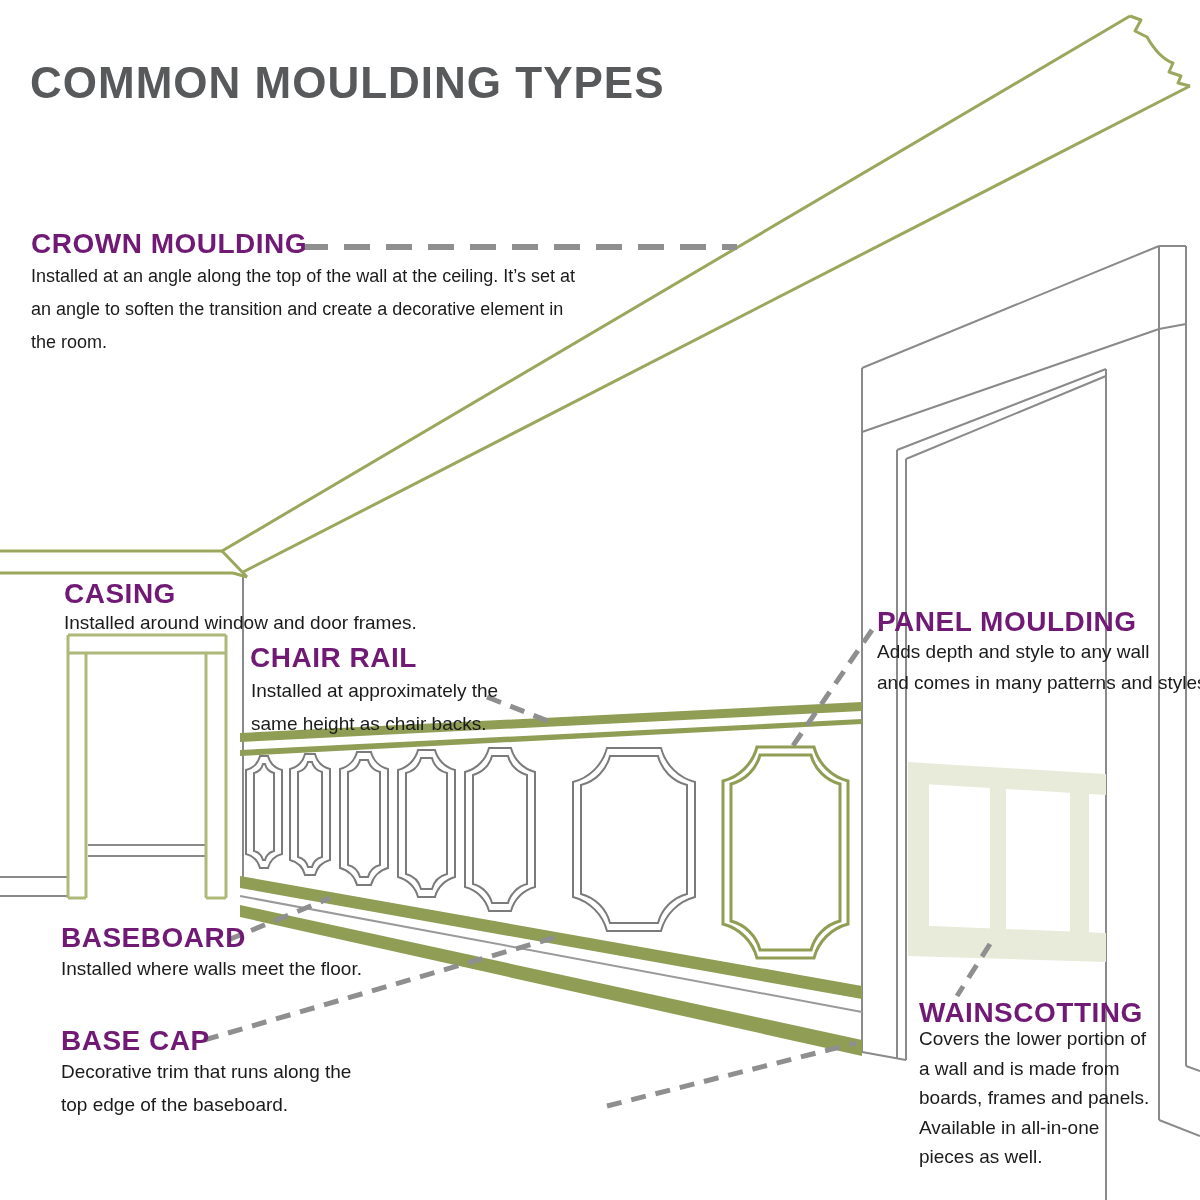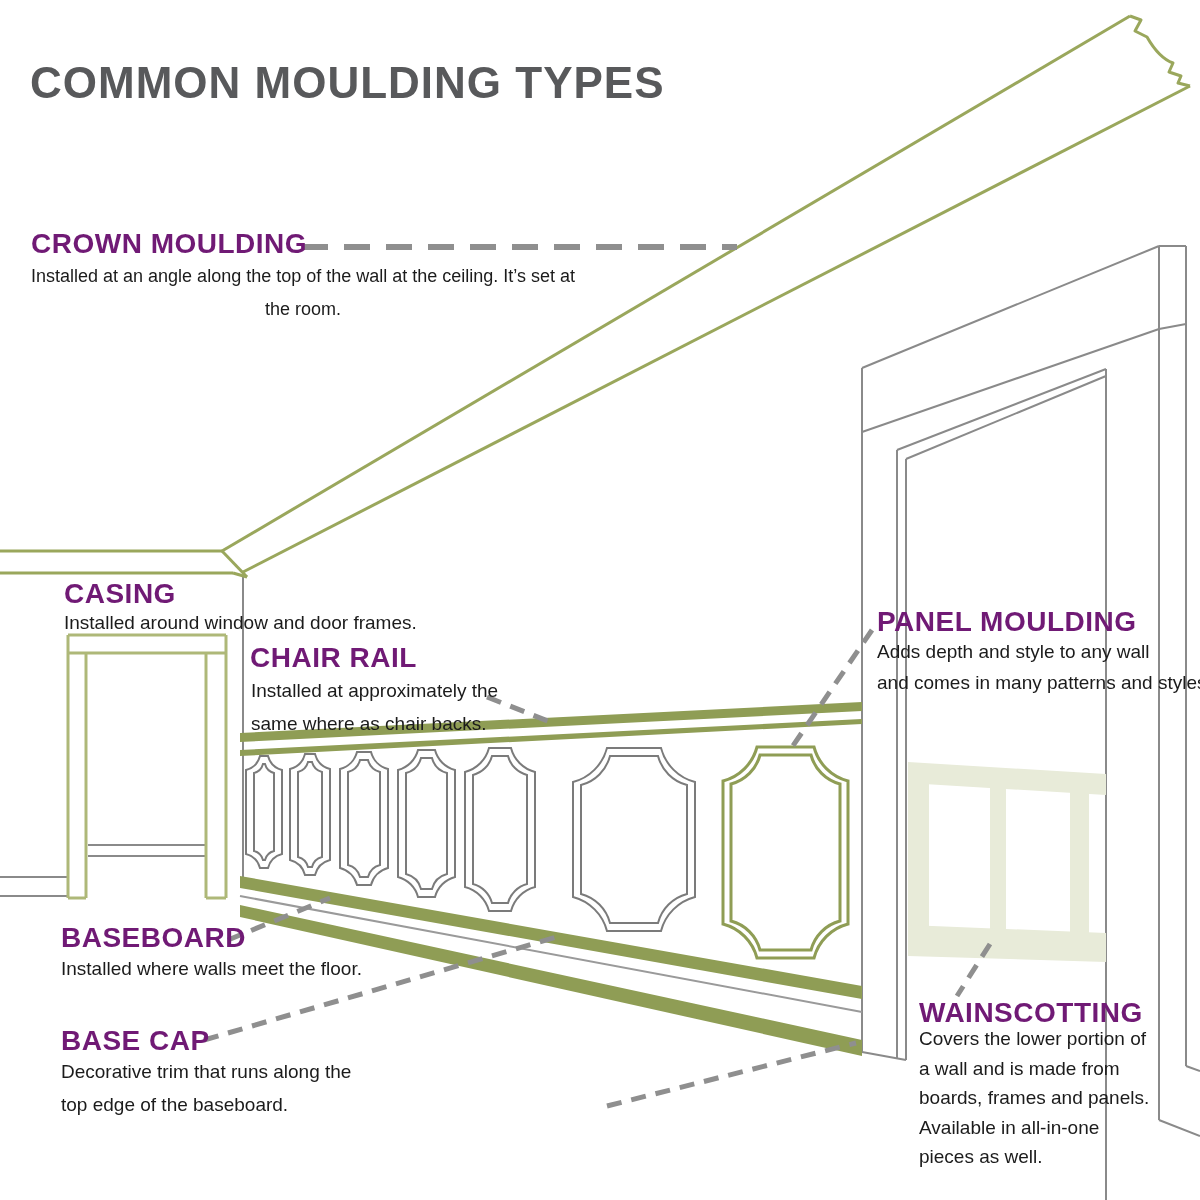--- a/index.html
+++ b/index.html
@@ -13,21 +13,21 @@
     font-size:44px;font-weight:800;color:#58595b;letter-spacing:1px;
     white-space:nowrap;
   }
   .h{
     font-size:28px;font-weight:800;color:#701a75;letter-spacing:.5px;
     white-space:nowrap;
   }
   .d{color:#1b1b1b;font-size:19px;}
   .d .ln{white-space:nowrap;line-height:33px;}
   .d.small .ln{line-height:29.5px;}
-  .d.crown{font-size:18px;text-align:center;}
+  .d.crown{font-size:18px;}
   .d.panel .ln{line-height:31px;}
 </style>
 </head>
 <body>
 
 <div id="stage">
 
   <svg width="1200" height="1200" viewBox="0 0 1200 1200">
 
     <g stroke="#8a8a8a" stroke-width="2" fill="none">
@@ -125,32 +125,33 @@
       <line x1="607" y1="1106" x2="856" y2="1043" stroke-width="5" stroke-dasharray="15 10"></line>
       <line x1="990" y1="944" x2="957" y2="996" stroke-width="5" stroke-dasharray="15 10"></line>
     </g>
   </svg>
 
   <div class="txt page-title" style="left:30px;top:58px">COMMON MOULDING TYPES</div>
 
   <div class="txt h" style="left:31px;top:228px">CROWN MOULDING</div>
   <div class="txt d crown" style="left:31px;top:260px">
     <div class="ln">Installed at an angle along the top of the wall at the ceiling.  It’s set at</div>
+    <div class="ln">an angle to soften the transition and create a decorative element in</div>
     <div class="ln">the room.</div>
   </div>
 
   <div class="txt h" style="left:64px;top:578px">CASING</div>
   <div class="txt d" style="left:64px;top:606px">
     <div class="ln">Installed around window and door frames.</div>
   </div>
 
   <div class="txt h" style="left:250px;top:642px">CHAIR RAIL</div>
   <div class="txt d" style="left:251px;top:674px">
     <div class="ln">Installed at approximately the</div>
-    <div class="ln">same where as chair backs.</div>
+    <div class="ln">same height as chair backs.</div>
   </div>
 
   <div class="txt h" style="left:877px;top:606px">PANEL MOULDING</div>
   <div class="txt d panel" style="left:877px;top:636px">
     <div class="ln">Adds depth and style to any wall</div>
     <div class="ln">and comes in many patterns and styles</div>
   </div>
 
   <div class="txt h" style="left:61px;top:922px">BASEBOARD</div>
   <div class="txt d" style="left:61px;top:952px">

